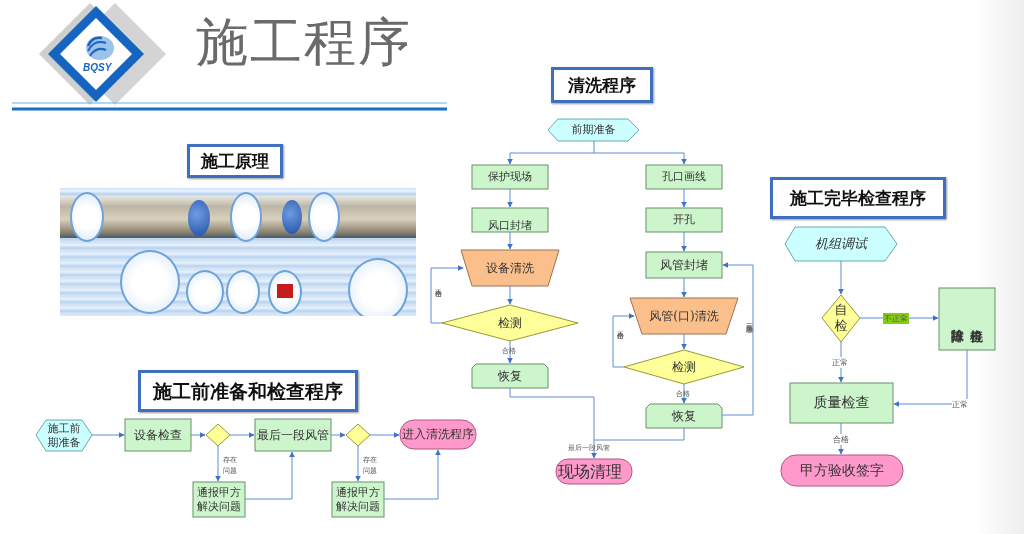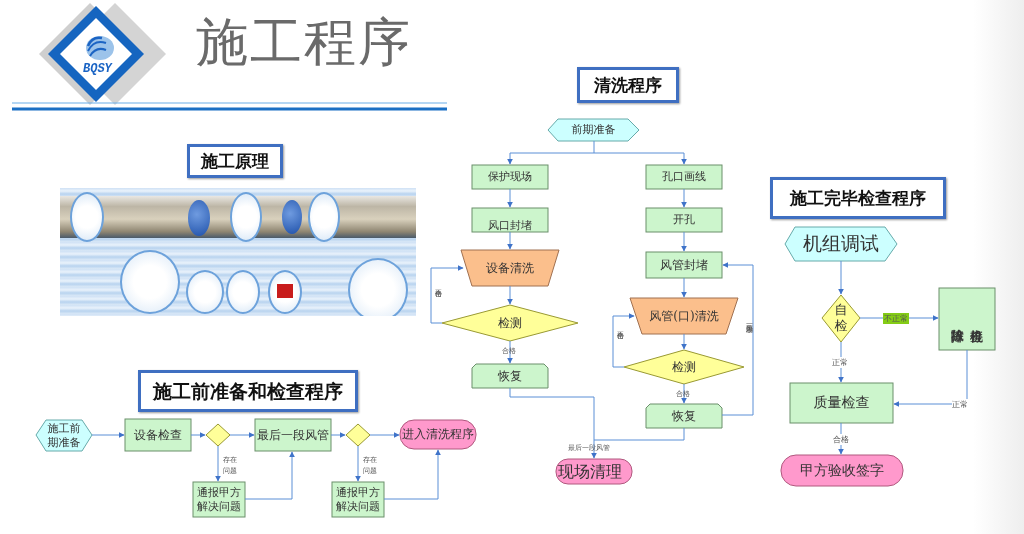--- a/index.html
+++ b/index.html
@@ -133,21 +133,21 @@
   </g>
   <g stroke="#5b8fd6" stroke-width="1" fill="none">
     <line x1="841" y1="261" x2="841" y2="294" marker-end="url(#arr)"></line>
     <line x1="860" y1="318" x2="938" y2="318" marker-end="url(#arr)"></line>
     <line x1="841" y1="342" x2="841" y2="382" marker-end="url(#arr)"></line>
     <polyline points="967,350 967,404 894,404" marker-end="url(#arr)"></polyline>
     <line x1="841" y1="423" x2="841" y2="454" marker-end="url(#arr)"></line>
   </g>
 </svg>
 
-<div class="abs" style="left:83px;top:62px;font-size:12px;font-weight:bold;font-style:italic;color:#1b64c4;font-family:Liberation Mono, monospace;">BQSY</div>
+<div class="abs" style="left:83px;top:62px;font-size:10px;font-weight:bold;font-style:italic;color:#1b64c4;font-family:Liberation Sans, sans-serif;">BQSY</div>
 <div class="title-main">施工程序</div>
 
 <div class="sec-title" style="left:187px;top:144px;width:90px;height:28px;line-height:28px;font-size:17px;">施工原理</div>
 <div class="hero">
   <div class="pipe"></div>
   <div class="circ" style="left:10px;top:4px;width:30px;height:46px;"></div>
   <div class="ball" style="left:128px;top:12px;width:22px;height:36px;"></div>
   <div class="circ" style="left:170px;top:4px;width:28px;height:46px;"></div>
   <div class="ball" style="left:222px;top:12px;width:20px;height:34px;"></div>
   <div class="circ" style="left:248px;top:4px;width:28px;height:46px;"></div>
@@ -178,21 +178,21 @@
   </div>
 <div class="lbl" style="left: 223px; top: 455px; width: 16px; font-size: 7px; line-height: 11px; flex-direction: column;">
     <div>存在</div>
     <div>问题</div>
   </div>
 <div class="lbl" style="left: 363px; top: 455px; width: 16px; font-size: 7px; line-height: 11px; flex-direction: column;">
     <div>存在</div>
     <div>问题</div>
   </div>
 
-<div class="sec-title" style="left:551px;top:67px;width:96px;height:30px;line-height:30px;font-size:17px;margin-left:26px;">清洗程序</div>
+<div class="sec-title" style="left:551px;top:67px;width:96px;height:30px;line-height:30px;font-size:17px;">清洗程序</div>
 <div class="node-text" style="left:548px;top:119px;width:91px;height:22px;font-size:11px;">前期准备</div>
 <div class="node-text" style="left:472px;top:165px;width:76px;height:24px;font-size:11px;">保护现场</div>
 <div class="node-text" style="left:472px;top:208px;width:76px;height:36px;font-size:11px;text-align:right;">风口封堵</div>
 <div class="node-text" style="left:472px;top:250px;width:76px;height:36px;font-size:12px;">设备清洗</div>
 <div class="node-text" style="left:470px;top:313px;width:80px;height:20px;font-size:12px;">检测</div>
 <div class="node-text" style="left:472px;top:364px;width:76px;height:24px;font-size:12px;">恢复</div>
 <div class="lbl vlbl" style="left:433px;top:284px;font-size:7px;">不合格</div>
 <div class="lbl" style="left:502px;top:346px;font-size:7px;">合格</div>
 
 <div class="node-text" style="left:646px;top:165px;width:76px;height:24px;font-size:11px;">孔口画线</div>
@@ -201,21 +201,21 @@
 <div class="node-text" style="left:638px;top:298px;width:92px;height:36px;font-size:12px;">风管(口)清洗</div>
 <div class="node-text" style="left:644px;top:357px;width:80px;height:20px;font-size:12px;">检测</div>
 <div class="node-text" style="left:646px;top:404px;width:76px;height:24px;font-size:12px;">恢复</div>
 <div class="lbl vlbl" style="left:615px;top:326px;font-size:7px;">不合格</div>
 <div class="lbl" style="left:676px;top:389px;font-size:7px;">合格</div>
 <div class="lbl vlbl" style="left:744px;top:320px;font-size:7px;background:#fff;">下一段风管</div>
 <div class="lbl" style="left:568px;top:443px;font-size:7px;">最后一段风管</div>
 <div class="node-text" style="left:556px;top:459px;width:68px;height:25px;font-size:16px;">现场清理</div>
 
 <div class="sec-title" style="left:770px;top:177px;width:170px;height:36px;line-height:36px;font-size:17px;">施工完毕检查程序</div>
-<div class="node-text" style="left:785px;top:227px;width:112px;height:34px;font-size:19px;">机组调试</div>
+<div class="node-text" style="left:785px;top:227px;width:112px;height:34px;font-size:13px;font-style:italic;">机组调试</div>
 <div class="node-text" style="left: 832px; top: 300px; width: 18px; height: 36px; font-size: 13px; line-height: 16px; flex-direction: column;">
     <div>自</div>
     <div>检</div>
   </div>
 <div class="lbl" style="left:883px;top:313px;font-size:8px;background:#84cc16;padding:0 1px;">不正常</div>
 <div class="abs" style="left:939px;top:288px;width:56px;height:62px;display:flex;justify-content:center;gap:4px;align-items:center;">
   <div style="writing-mode:vertical-rl;font-size:13px;color:#333;line-height:15px;">排除故障</div>
   <div style="writing-mode:vertical-rl;font-size:13px;color:#333;line-height:15px;">停机检查</div>
 </div>
 <div class="lbl" style="left:832px;top:357px;font-size:8px;background:#fff;">正常</div>

